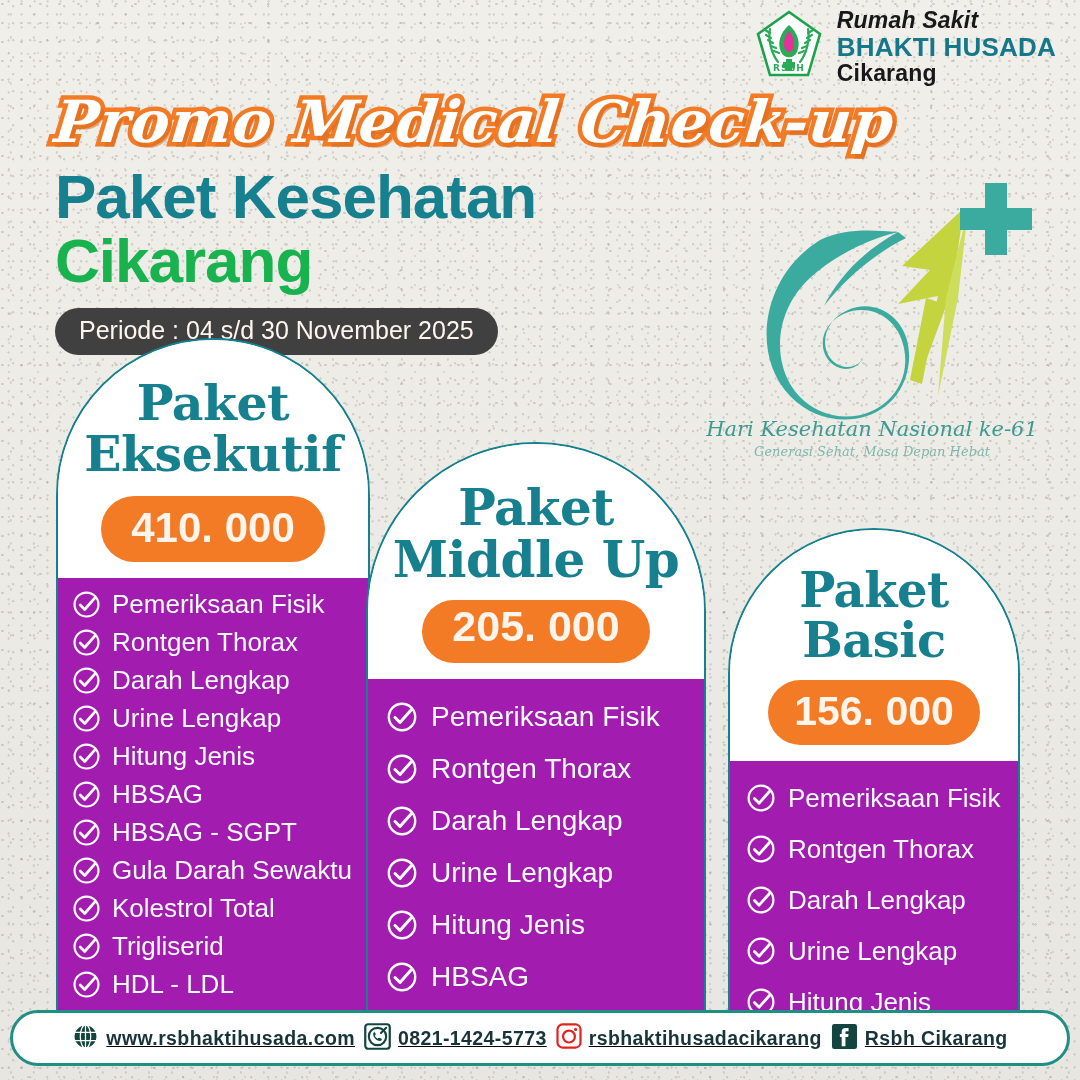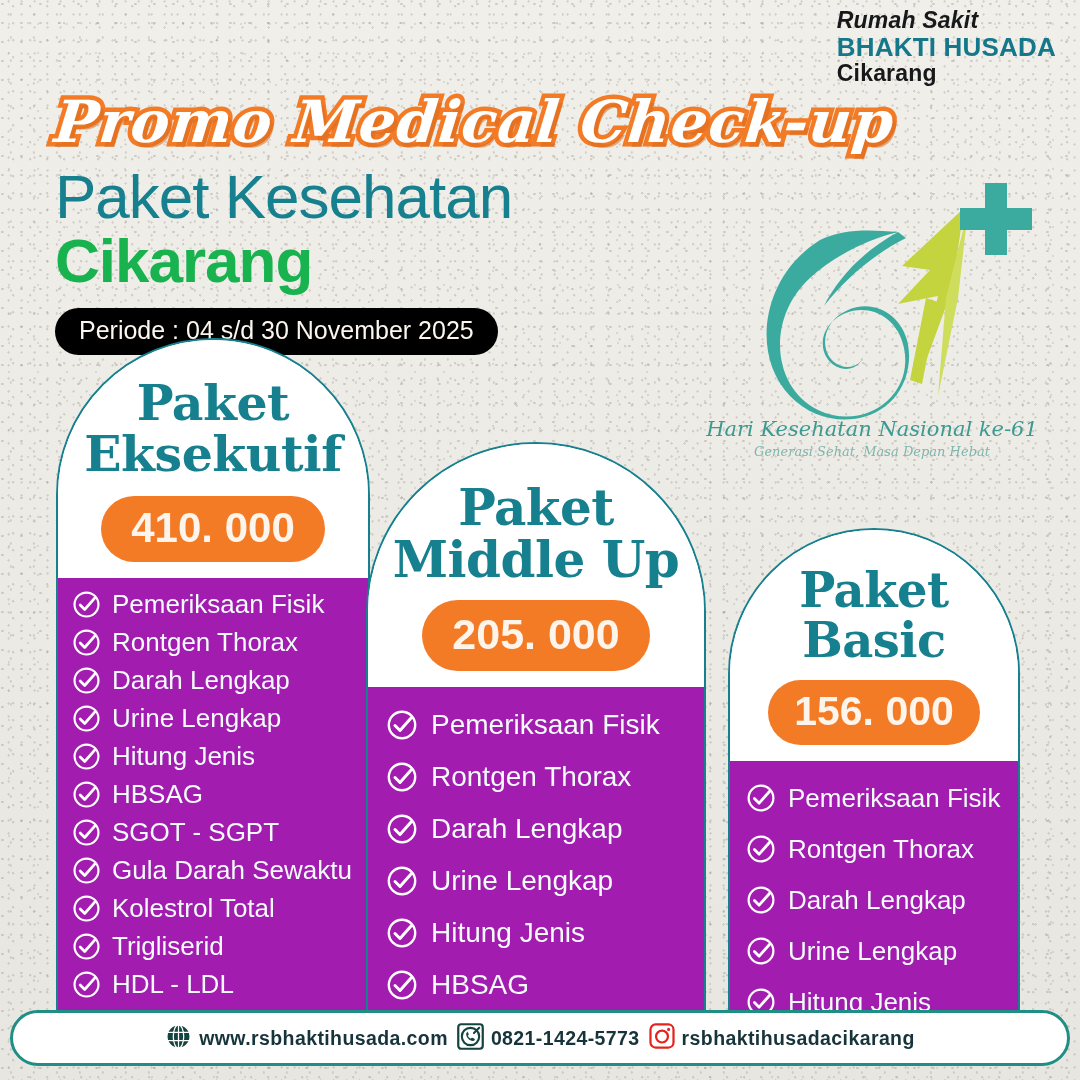--- a/index.html
+++ b/index.html
@@ -35,25 +35,25 @@
     font-style:italic; font-weight:bold;
     font-size:58px; letter-spacing:1px;
     color:#ffffff;
     -webkit-text-stroke:9px #f47b26;
     paint-order:stroke fill;
     text-shadow:4px 5px 0 rgba(216,108,30,.55);
     white-space:nowrap;
     transform:skewX(-6deg);
     transform-origin:left center;
   }
-  #title-1 { margin-top:10px; font-size:62px; font-weight:normal; color:#17808f; line-height:1.0; letter-spacing:-1px; }
+  #title-1 { margin-top:10px; font-size:62px; font-weight:bold; color:#17808f; line-height:1.0; letter-spacing:-1px; }
   #title-2 { font-size:62px; font-weight:bold; color:#18b24f; line-height:1.06; letter-spacing:-1px; }
   #period {
     display:inline-block; margin-top:14px;
-    background:#000000; color:#fdf6ef;
+    background:#404040; color:#fdf6ef;
     font-size:25px; padding:8px 24px 10px; border-radius:30px; white-space:nowrap;
   }
 
   
   #hkn { position:absolute; left:702px; top:148px; width:340px; height:330px; }
   #hkn svg { width:100%; height:100%; display:block; }
   #hkn .hkn-main { font-family:"DejaVu Serif", serif; font-style:italic; font-size:21px; fill:#3c9a91; }
   #hkn .hkn-sub  { font-family:"DejaVu Serif", serif; font-style:italic; font-size:13px; fill:#7fb5ad; }
 
   
@@ -67,21 +67,21 @@
     display:flex; flex-direction:column;
   }
   .card .head { flex:0 0 auto; padding:6px 10px 16px; text-align:center; background:#ffffff; }
   .card .pkg-name {
     font-family:"DejaVu Serif", serif; font-weight:bold;
     color:#17808f; line-height:1.04; letter-spacing:-.5px;
   }
   .card .price {
     display:inline-block; background:#f47b26; color:#fdf4ec;
     border-radius:44px; font-weight:bold; white-space:nowrap;
-    padding:10px 30px 12px;
+    padding:2px 30px 12px;
   }
   .card .list { flex:1 1 auto; background:#a21caf; padding:24px 0 10px 14px; }
   .feature { display:flex; align-items:center; color:#f2fbfa; }
   .feature .tick { flex:0 0 auto; display:block; }
   .feature .flabel { white-space:nowrap; }
 
   
   #card-1 { left:56px; top:338px; width:314px; height:680px; }
   #card-1 .shell { border-radius:157px 157px 0 0; }
   #card-1 .head { padding-top:38px; }
@@ -111,28 +111,44 @@
   #card-3 .feature .tick { width:30px; height:30px; }
   #card-3 .list { padding-left:16px; padding-top:12px; }
 
   
   #footer {
     position:absolute; left:10px; bottom:14px; width:1060px; height:56px;
     background:#ffffff; border:3px solid #1f8e84; border-radius:30px;
     display:flex; align-items:center; justify-content:center; gap:9px;
     padding:0 16px;
   }
-  #footer .citem { display:flex; align-items:center; gap:7px; }
+  #footer .citem { display:flex; align-items:center; gap:7px;text-decoration:underline; }
   #footer .ctext { font-size:19.5px; font-weight:bold; color:#17343a; letter-spacing:.4px; white-space:nowrap; }
   #footer .ico { flex:0 0 auto; display:block; }
 </style>
 </head>
 <body>
 
 <div id="brand">
+  <span class="logo">
+    <svg viewBox="0 0 72 76">
+      <path d="M36 3 L67 25 L55 66 L17 66 L5 25 Z" fill="#ffffff" stroke="#1aa34a" stroke-width="2.6"></path>
+      <g stroke="#2bab57" stroke-width="2.2" fill="none" stroke-linecap="round">
+        <path d="M17 20 C15 30 18 44 25 53"></path>
+        <path d="M17 24 L12 21 M18 29 L13 26 M20 34 L15 31 M23 39 L18 37 M26 44 L21 42"></path>
+        <path d="M55 20 C57 30 54 44 47 53"></path>
+        <path d="M55 24 L60 21 M54 29 L59 26 M52 34 L57 31 M49 39 L54 37 M46 44 L51 42"></path>
+      </g>
+      <path d="M36 16 C27 24 24 34 28 43 C31 50 41 50 44 43 C48 34 45 24 36 16 Z" fill="#2bab57"></path>
+      <path d="M36 22 C31 28 30 35 32 40 C34 44 38 44 40 40 C42 35 41 28 36 22 Z" fill="#e8309a"></path>
+      <rect x="33" y="50" width="6" height="12" fill="#2bab57"></rect>
+      <rect x="30" y="53" width="12" height="6" fill="#2bab57"></rect>
+      <text x="36" y="62" text-anchor="middle" font-family="DejaVu Sans, sans-serif" font-size="9" font-weight="bold" fill="#2bab57" letter-spacing="1">RSBH</text>
+    </svg>
+  </span>
   <span class="txt">
     <div class="l1">Rumah Sakit</div>
     <div class="l2">BHAKTI HUSADA</div>
     <div class="l3">Cikarang</div>
   </span>
 </div>
 
 <div id="headline">
   <div id="promo-script">Promo Medical Check-up</div>
   <div id="title-1">Paket Kesehatan</div>
@@ -205,21 +221,21 @@
               <circle cx="16" cy="16" r="13.2" fill="none" stroke="#ffffff" stroke-width="2.4"></circle>
               <path d="M9 16.5 L14 21.5 L25.5 8.5" fill="none" stroke="#ffffff" stroke-width="3" stroke-linecap="round" stroke-linejoin="round"></path>
             </svg></span>
           <span class="flabel">HBSAG</span>
         </div>
       <div class="feature">
           <span class="tick"><svg viewBox="0 0 32 32">
               <circle cx="16" cy="16" r="13.2" fill="none" stroke="#ffffff" stroke-width="2.4"></circle>
               <path d="M9 16.5 L14 21.5 L25.5 8.5" fill="none" stroke="#ffffff" stroke-width="3" stroke-linecap="round" stroke-linejoin="round"></path>
             </svg></span>
-          <span class="flabel">SGOT - SGPT</span>
+          <span class="flabel">HBSAG - SGPT</span>
         </div>
       <div class="feature">
           <span class="tick"><svg viewBox="0 0 32 32">
               <circle cx="16" cy="16" r="13.2" fill="none" stroke="#ffffff" stroke-width="2.4"></circle>
               <path d="M9 16.5 L14 21.5 L25.5 8.5" fill="none" stroke="#ffffff" stroke-width="3" stroke-linecap="round" stroke-linejoin="round"></path>
             </svg></span>
           <span class="flabel">Gula Darah Sewaktu</span>
         </div>
       <div class="feature">
           <span class="tick"><svg viewBox="0 0 32 32">
@@ -383,14 +399,23 @@
     <span class="ico">
       <svg width="26" height="26" viewBox="0 0 28 28">
         <rect x="1.6" y="1.6" width="24.8" height="24.8" rx="5.5" fill="none" stroke="#e2241d" stroke-width="2.4"></rect>
         <circle cx="14" cy="14.6" r="6.4" fill="none" stroke="#e2241d" stroke-width="2.4"></circle>
         <circle cx="21.1" cy="6.9" r="1.7" fill="#e2241d"></circle>
       </svg>
     </span>
     <span class="ctext">rsbhaktihusadacikarang</span>
   </div>
 
+  <div class="citem">
+    <span class="ico">
+      <svg width="27" height="27" viewBox="0 0 28 28">
+        <rect x="1" y="1" width="26" height="26" rx="2.5" fill="#14443f"></rect>
+        <path d="M17.8 14.6 h-2.8 V24 h-3.9 v-9.4 H9.2 v-3.3 h1.9 V9.2 c0-2.5 1.1-4 4-4 h3.1 v3.3 h-2 c-.8 0-1.2 .3-1.2 1.1 v1.7 h3.2 z" fill="#ffffff"></path>
+      </svg>
+    </span>
+    <span class="ctext">Rsbh Cikarang</span>
+  </div>
 
 </div>
 
 </body></html>

